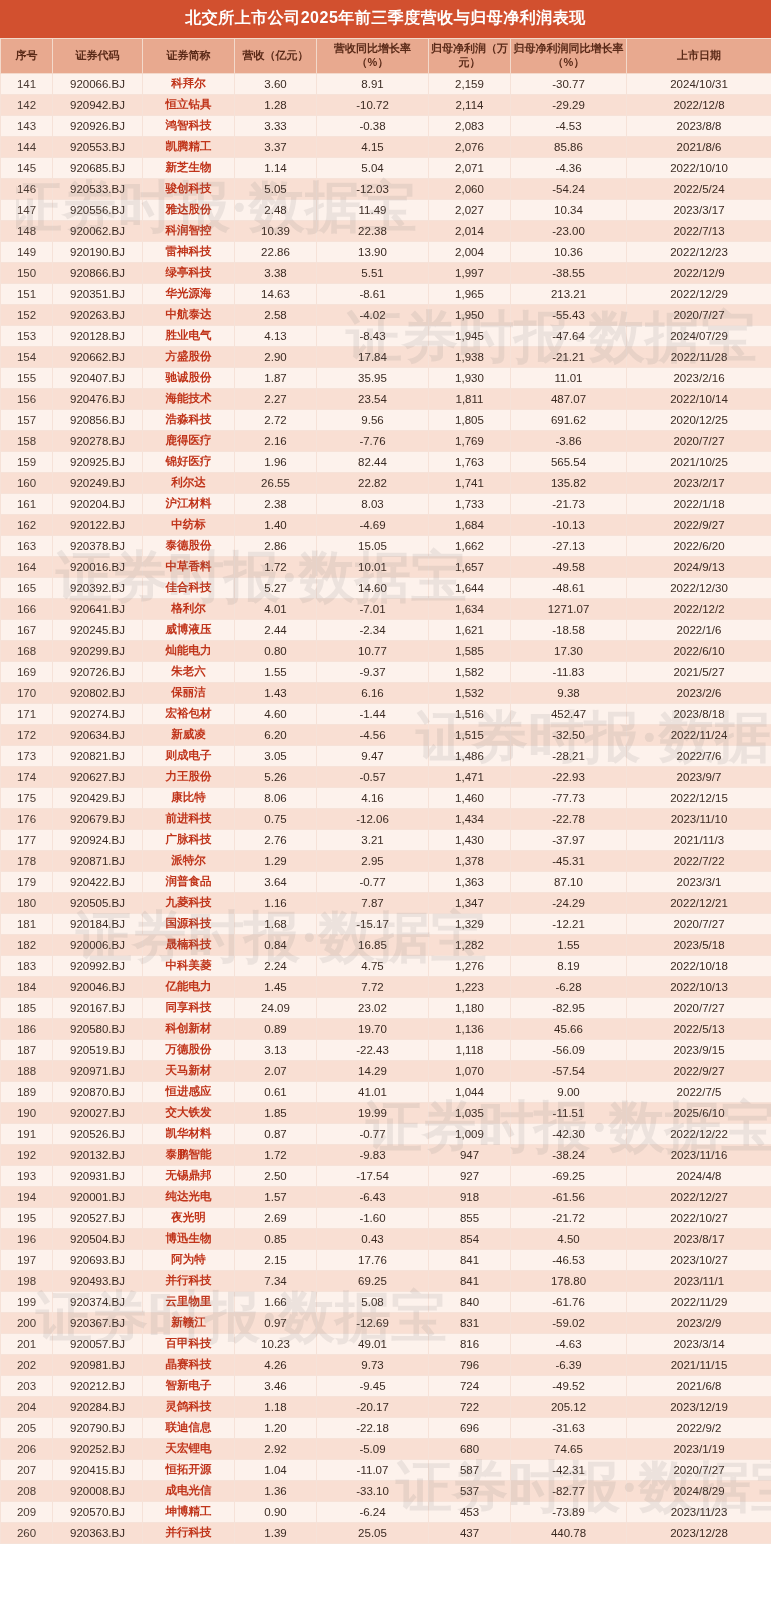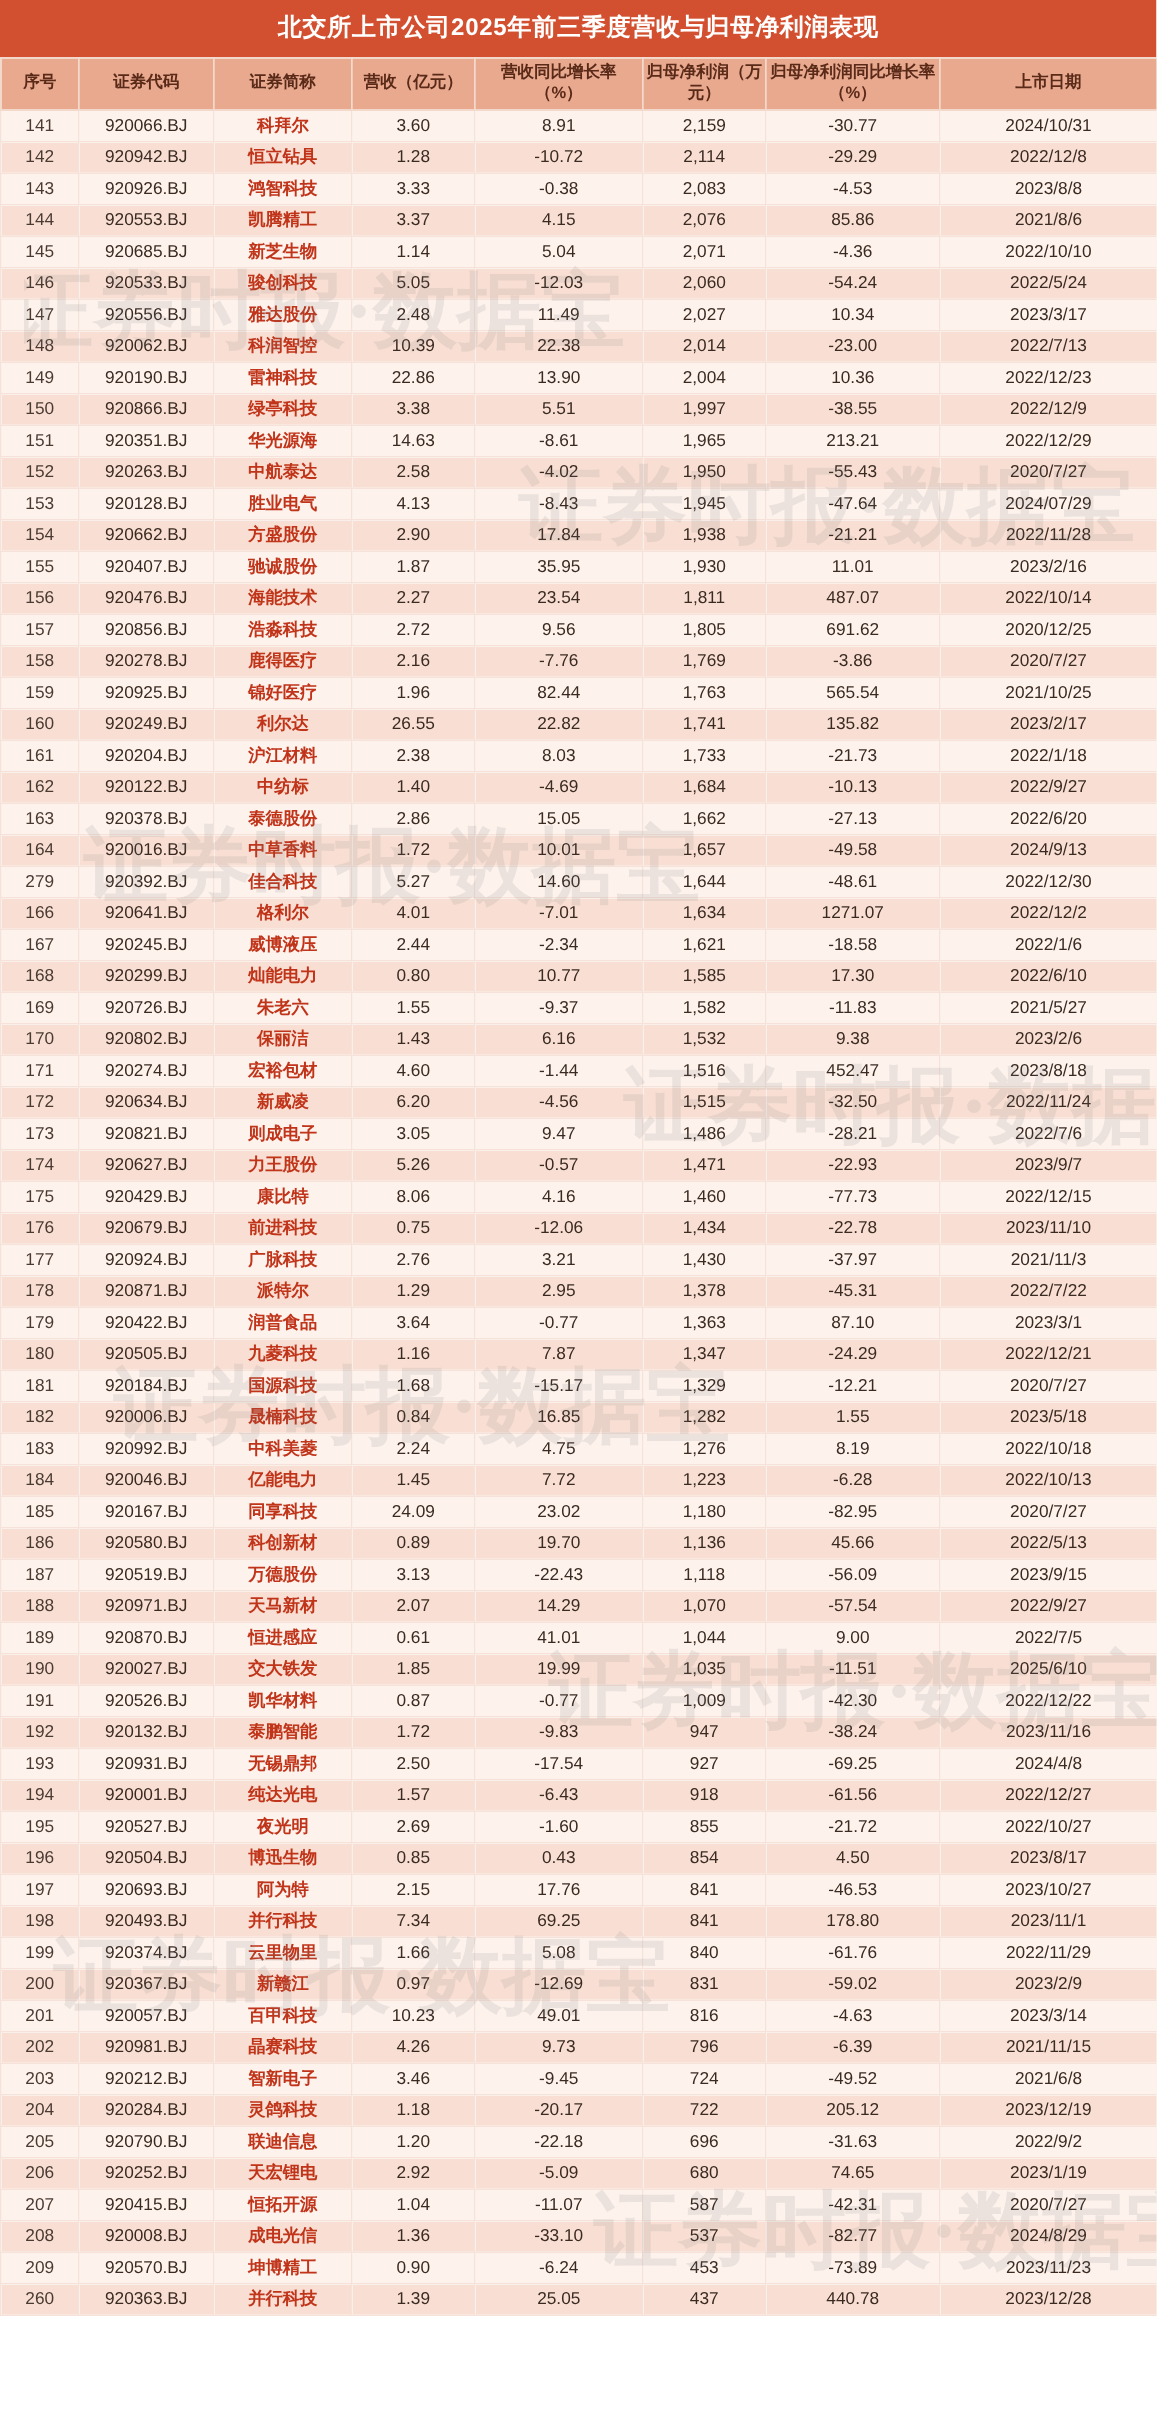--- a/index.html
+++ b/index.html
@@ -308,21 +308,21 @@
           <td class="idx">164</td>
           <td>920016.BJ</td>
           <td class="name">中草香料</td>
           <td>1.72</td>
           <td>10.01</td>
           <td>1,657</td>
           <td>-49.58</td>
           <td>2024/9/13</td>
         </tr>
         <tr class="odd">
-          <td class="idx">279</td>
+          <td class="idx">165</td>
           <td>920392.BJ</td>
           <td class="name">佳合科技</td>
           <td>5.27</td>
           <td>14.60</td>
           <td>1,644</td>
           <td>-48.61</td>
           <td>2022/12/30</td>
         </tr>
         <tr class="even">
           <td class="idx">166</td>

